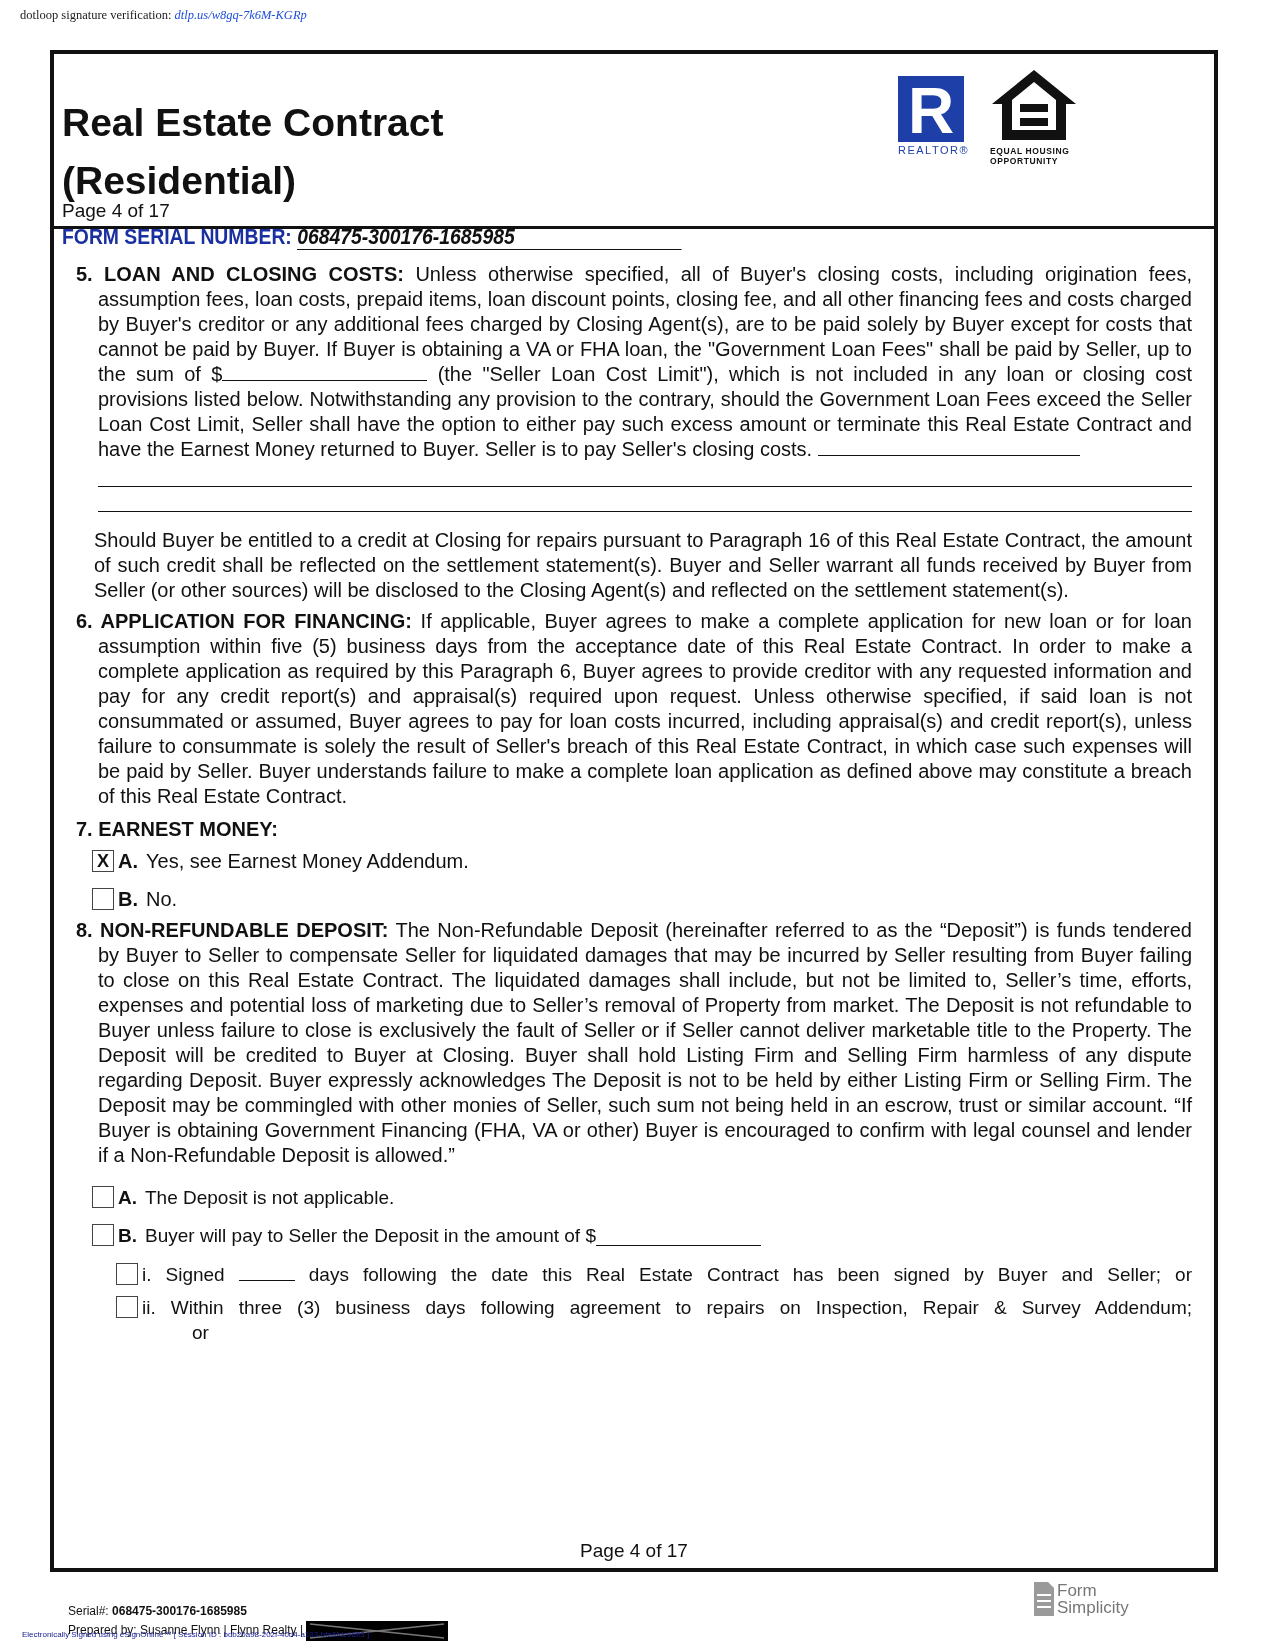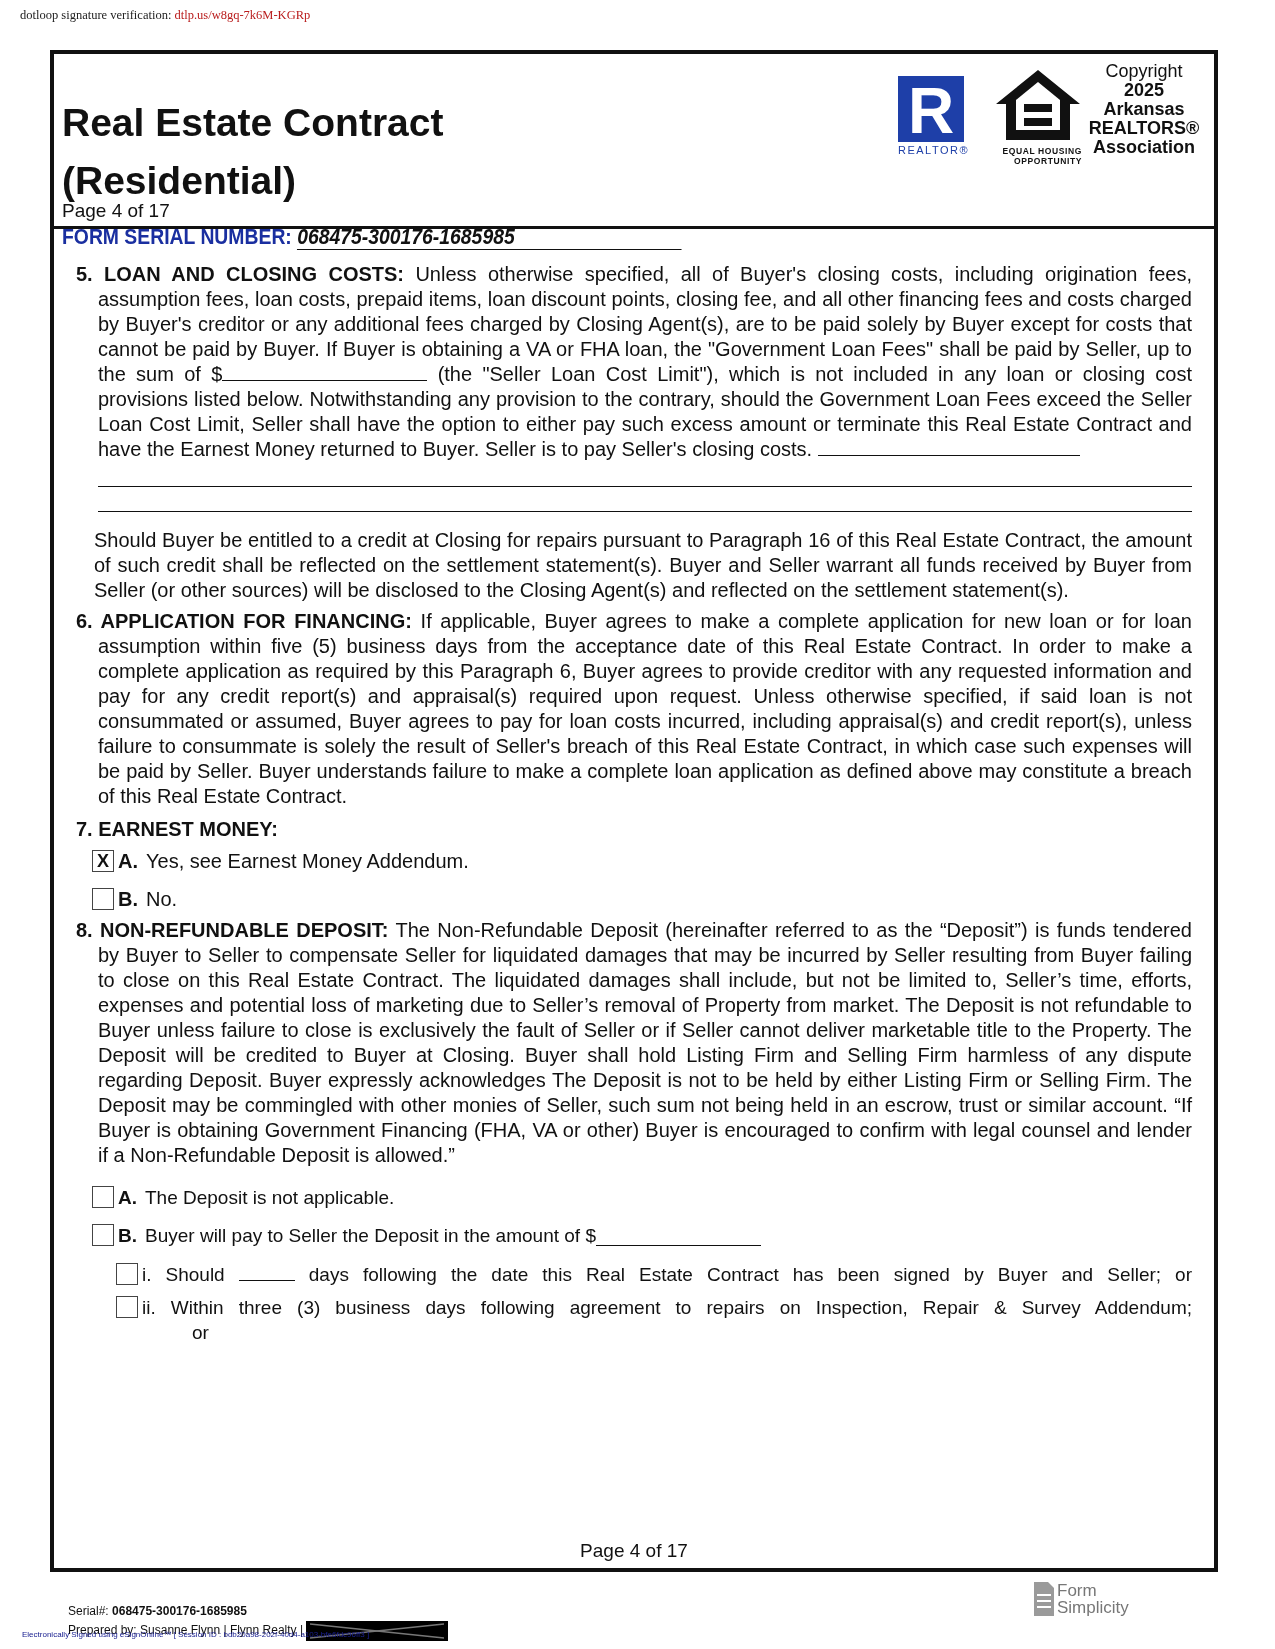--- a/index.html
+++ b/index.html
@@ -1,39 +1,39 @@
 <!DOCTYPE html>
 <html><head>
 <meta charset="utf-8">
 <style>
   html, body { margin:0; padding:0; background:#ffffff; }
   body { width:1275px; height:1649px; position:relative; overflow:hidden;
          font-family:"Liberation Sans", sans-serif; color:#111; }
 
   .verif { position:absolute; left:20px; top:8px; font-family:"Liberation Serif", serif;
            font-size:12.5px; color:#222; }
-  .verif a { color:#b91c1c; text-decoration:none; }
+  .verif a { color:#1d4ed8; text-decoration:none;font-style:italic; }
 
   .frame { position:absolute; left:50px; top:50px; width:1168px; height:1522px;
            border:4px solid #111; box-sizing:border-box; }
 
   .header { position:absolute; left:0; top:0; right:0; height:172px;
             border-bottom:3px solid #111; }
   .title { position:absolute; left:8px; top:40px; font-weight:bold; font-size:39px;
            line-height:58px; color:#111; }
   .pagetop { position:absolute; left:8px; top:146px; font-size:19px; color:#111; }
 
   .realtor { position:absolute; left:844px; top:22px; width:70px; }
   .realtor .box { width:66px; height:66px; background:#1e3fa8; position:relative; }
   .realtor .box .r { position:absolute; left:10px; top:4px; font-weight:bold;
                      font-size:64px; line-height:62px; color:#fff;
                      font-family:"Liberation Sans", sans-serif; }
   .realtor .lbl { font-size:11px; letter-spacing:1.5px; color:#1e3fa8; margin-top:2px; }
 
-  .eho { position:absolute; left:936px; top:14px; width:92px; text-align:right; }
+  .eho { position:absolute; left:936px; top:14px; width:92px; text-align:left; }
   .eho .lbl { font-size:8.5px; font-weight:bold; letter-spacing:0.6px; line-height:10px; color:#111; }
 
   .copyright { position:absolute; left:1030px; top:8px; width:120px; text-align:center;
                font-size:18px; line-height:19px; color:#111; }
   .copyright b { display:block; }
 
   .serial { position:absolute; left:8px; top:170px; font-size:22px; font-weight:bold;
             color:#1a2fa0; transform:scaleX(0.88); transform-origin:left; white-space:nowrap; }
   .serial .num { color:#111; font-style:italic; border-bottom:1px solid #111; padding-right:190px; }
 
@@ -90,27 +90,20 @@
       <svg width="88" height="74" viewBox="0 0 88 74">
         <polygon points="44,2 2,36 12,36 12,72 76,72 76,36 86,36" fill="#111"></polygon>
         <polygon points="44,14 22,32 22,62 66,62 66,32" fill="#fff"></polygon>
         <rect x="30" y="36" width="28" height="8" fill="#111"></rect>
         <rect x="30" y="50" width="28" height="8" fill="#111"></rect>
       </svg>
       <div class="lbl">EQUAL HOUSING</div>
       <div class="lbl">OPPORTUNITY</div>
     </div>
 
-    <div class="copyright">
-      <div>Copyright</div>
-      <b>2025</b>
-      <b>Arkansas</b>
-      <b>REALTORS®</b>
-      <b>Association</b>
-    </div>
   </div>
 
   <div class="serial">
     <span>FORM SERIAL NUMBER:</span>
     <span class="num">068475-300176-1685985</span>
   </div>
 
   <div class="body">
 
     <div class="sec">
@@ -161,21 +154,21 @@
       <div class="cbrow" style="font-size:19px">
         <div class="cb"></div>
         <span class="lt">B.</span>
         <span>Buyer will pay to Seller the Deposit in the amount of $</span>
           <span class="blank" style="width:165px;height:20px"></span>
       </div>
       <div style="height:8px"></div>
       <div class="subrow">
         <div class="cb"></div>
         <div style="text-align:justify; flex:1; text-align-last:justify;">
-          <span>i. Should</span>
+          <span>i. Signed</span>
           <span class="blank" style="width:56px;height:18px"></span>
           <span>days following the date this Real Estate Contract has been signed by Buyer and Seller; or</span>
         </div>
       </div>
       <div style="height:8px"></div>
       <div class="subrow">
         <div class="cb"></div>
         <div style="flex:1">
           <div style="text-align:justify; text-align-last:justify;">ii. Within three (3) business days following agreement to repairs on Inspection, Repair &amp; Survey Addendum;</div>
           <div style="padding-left:50px">or</div>

